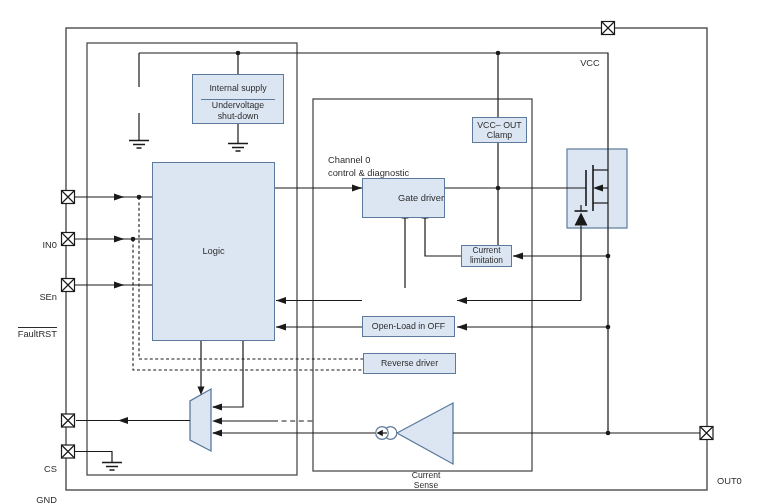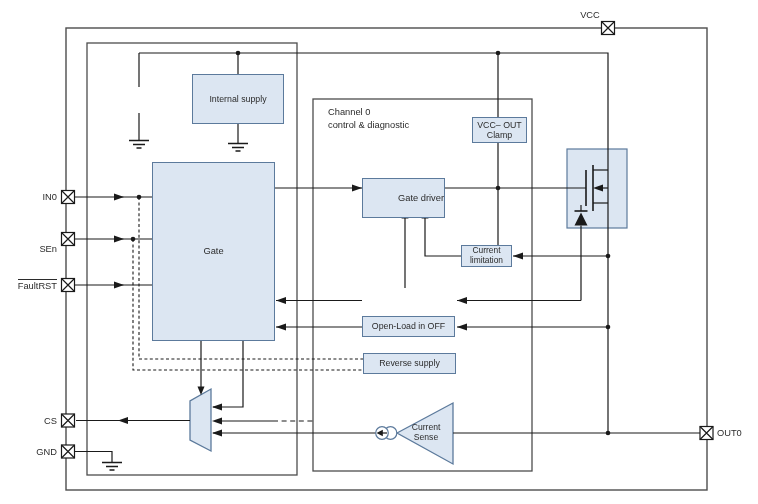--- a/index.html
+++ b/index.html
@@ -7,21 +7,21 @@
          font-family:"Liberation Sans","DejaVu Sans",sans-serif;overflow:hidden;}
   #wires{position:absolute;left:0;top:0;width:758px;height:504px;z-index:1;}
   .blk{position:absolute;z-index:2;box-sizing:border-box;background:#dce6f2;
        border:1px solid #5c7a9c;color:#2b2b2b;font-size:8.8px;line-height:10.5px;
        display:flex;flex-direction:column;align-items:center;justify-content:center;
        text-align:center;}
   .blk .cell{width:100%;display:flex;align-items:center;justify-content:center;
        flex:1 1 auto;text-align:center;}
   .blk .cell + .cell{border-top:1px solid #5c7a9c;}
   .lbl{position:absolute;z-index:2;color:#2b2b2b;font-size:9.3px;line-height:12px;
-       white-space:nowrap;}
+       white-space:nowrap;margin-top:48px;}
   .lbl.right{text-align:right;}
   .lbl.center{text-align:center;}
   .overline{display:inline-block;border-top:1.2px solid #2b2b2b;padding-top:0px;text-align:center;}
   #logic-block{font-size:9.3px;}
   #channel-label{line-height:12.5px;white-space:nowrap;}
   #current-sense-label{font-size:8.6px;line-height:10px;}
 </style>
 </head>
 <body>
 
@@ -179,47 +179,48 @@
     <g>
           <rect x="700" y="426.5" width="13" height="13" fill="#ffffff"></rect>
           <path d="M700,426.5 L713,439.5 M713,426.5 L700,439.5"></path>
         </g>
   </g>
 </svg>
 
 
 <div class="blk" style="left:192px;top:74px;width:92px;height:50px;padding:16px;">
   <div class="cell" style="flex:0 0 22px;">Internal supply</div>
+  <div class="cell" style="flex:1 1 auto;white-space:normal;padding:0 8px;">Undervoltage shut-down</div>
 </div>
 
 <div class="blk" style="left:472px;top:117px;width:55px;height:26px;">
   <span>VCC– OUT</span>
   <span>Clamp</span>
 </div>
 
 <div class="blk" id="gate-driver" style="left:362px;top:178px;width:83px;height:40px;font-size:9.3px;align-items:flex-end;">
   <span>Gate driver</span>
 </div>
 
 <div class="blk" id="logic-block" style="left:152px;top:162px;width:123px;height:179px;">
-  <span>Gate</span>
+  <span>Logic</span>
 </div>
 
 <div class="blk" style="left:461px;top:245px;width:51px;height:22px;font-size:8.4px;line-height:9.6px;">
   <span>Current</span>
   <span>limitation</span>
 </div>
 
 
 <div class="blk" style="left:362px;top:316px;width:93px;height:21px;">
   <span>Open-Load in OFF</span>
 </div>
 
 <div class="blk" style="left:363px;top:353px;width:93px;height:21px;">
-  <span>Reverse supply</span>
+  <span>Reverse driver</span>
 </div>
 
 <div class="lbl" id="channel-label" style="left:328px;top:106px;">
   <div>Channel 0</div>
   <div>control &amp; diagnostic</div>
 </div>
 
 <div class="lbl center" id="current-sense-label" style="left:404px;top:422px;width:44px;">
   <div>Current</div>
   <div>Sense</div>

